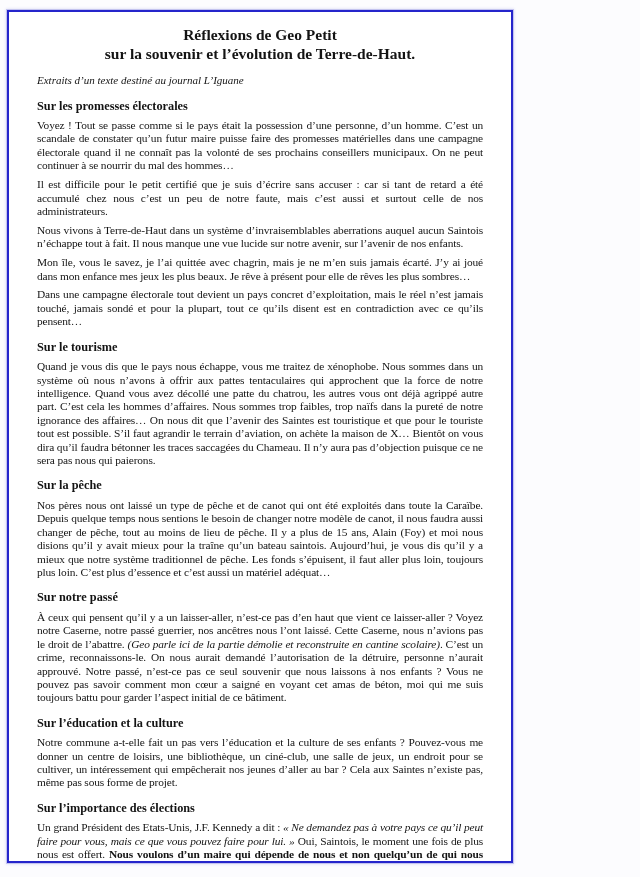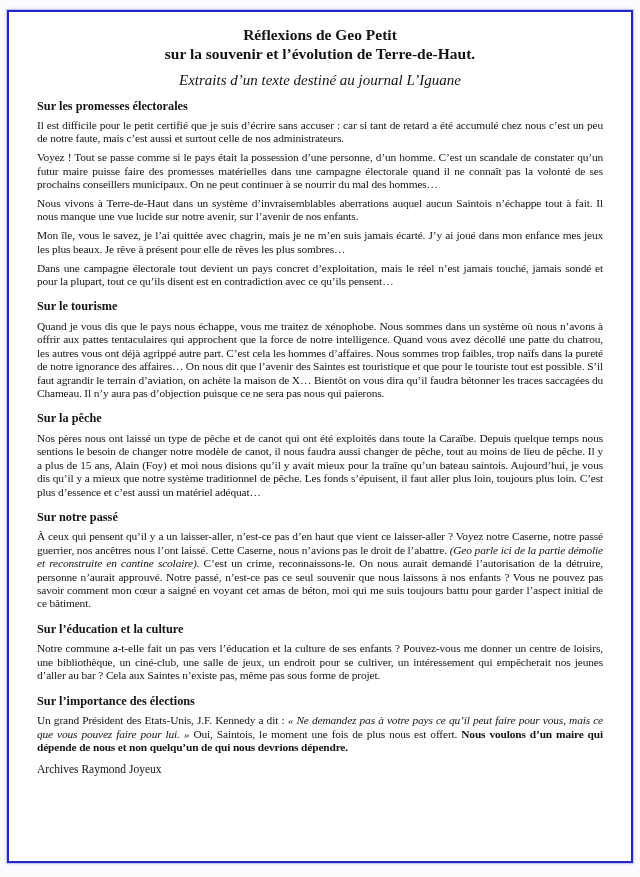--- a/index.html
+++ b/index.html
@@ -6,37 +6,37 @@
   body {
     width:640px; height:877px;
     background:#fcfcfe;
     overflow:hidden;
     font-family:"Liberation Serif", serif;
     color:#141414;
     position:relative;
   }
   .page {
     position:absolute; left:7px; top:10px;
-    width:626px; height:853px;
+    width:506px; height:853px;
     box-sizing:border-box;
     background:#ffffff;
     border:2px solid #2525cb;
     box-shadow:0 0 0 1px #c3c3ef, 0 0 3px 1px #d9d9f5;
     padding:12px 28px 0 28px;
     overflow:hidden;
   }
   .title {
     margin:2px 0 0 0;
     font-size:15.5px; font-weight:700;
     text-align:center; line-height:18.5px;
   }
   .subtitle {
     margin-top:11px;
-    font-size:15px; font-style:italic;
-    text-align:center; line-height:13.5px;
+    font-size:11px; font-style:italic;
+    line-height:13.5px;
   }
   .heading {
     margin:11px 0 0 0;
     font-weight:700; 
     font-size:12.3px; line-height:15px;
   }
   .para {
     margin:5.5px 0 0 0;
     font-size:11.4px; line-height:13.4px;
     text-align:justify;
@@ -57,22 +57,22 @@
 <div class="page">
   <h1 class="title">
     <span>Réflexions de Geo Petit</span><br>
     <span>sur la souvenir et l’évolution de Terre-de-Haut.</span>
   </h1>
   <div class="subtitle">
     <span>Extraits d’un texte destiné au journal L’Iguane</span><br>
   </div>
   <div id="sections">
       <div class="heading">Sur les promesses électorales</div>
+      <p class="para"><span class="run-n">Voyez ! Tout se passe comme si le pays était la possession d’une personne, d’un homme. C’est un scandale de constater qu’un futur maire puisse faire des promesses matérielles dans une campagne électorale quand il ne connaît pas la volonté de ses prochains conseillers municipaux. On ne peut continuer à se nourrir du mal des hommes…</span></p>
       <p class="para"><span class="run-n">Il est difficile pour le petit certifié que je suis d’écrire sans accuser : car si tant de retard a été accumulé chez nous c’est un peu de notre faute, mais c’est aussi et surtout celle de nos administrateurs.</span></p>
-      <p class="para"><span class="run-n">Voyez ! Tout se passe comme si le pays était la possession d’une personne, d’un homme. C’est un scandale de constater qu’un futur maire puisse faire des promesses matérielles dans une campagne électorale quand il ne connaît pas la volonté de ses prochains conseillers municipaux. On ne peut continuer à se nourrir du mal des hommes…</span></p>
       <p class="para"><span class="run-n">Nous vivons à Terre-de-Haut dans un système d’invraisemblables aberrations auquel aucun Saintois n’échappe tout à fait. Il nous manque une vue lucide sur notre avenir, sur l’avenir de nos enfants.</span></p>
       <p class="para"><span class="run-n">Mon île, vous le savez, je l’ai quittée avec chagrin, mais je ne m’en suis jamais écarté. J’y ai joué dans mon enfance mes jeux les plus beaux. Je rêve à présent pour elle de rêves les plus sombres…</span></p>
       <p class="para"><span class="run-n">Dans une campagne électorale tout devient un pays concret d’exploitation, mais le réel n’est jamais touché, jamais sondé et pour la plupart, tout ce qu’ils disent est en contradiction avec ce qu’ils pensent…</span></p>
       <div class="heading">Sur le tourisme</div>
       <p class="para"><span class="run-n">Quand je vous dis que le pays nous échappe, vous me traitez de xénophobe. Nous sommes dans un système où nous n’avons à offrir aux pattes tentaculaires qui approchent que la force de notre intelligence. Quand vous avez décollé une patte du chatrou, les autres vous ont déjà agrippé autre part. C’est cela les hommes d’affaires. Nous sommes trop faibles, trop naïfs dans la pureté de notre ignorance des affaires… On nous dit que l’avenir des Saintes est touristique et que pour le touriste tout est possible. S’il faut agrandir le terrain d’aviation, on achète la maison de X… Bientôt on vous dira qu’il faudra bétonner les traces saccagées du Chameau. Il n’y aura pas d’objection puisque ce ne sera pas nous qui paierons.</span></p>
       <div class="heading">Sur la pêche</div>
       <p class="para"><span class="run-n">Nos pères nous ont laissé un type de pêche et de canot qui ont été exploités dans toute la Caraïbe. Depuis quelque temps nous sentions le besoin de changer notre modèle de canot, il nous faudra aussi changer de pêche, tout au moins de lieu de pêche. Il y a plus de 15 ans, Alain (Foy) et moi nous disions qu’il y avait mieux pour la traîne qu’un bateau saintois. Aujourd’hui, je vous dis qu’il y a mieux que notre système traditionnel de pêche. Les fonds s’épuisent, il faut aller plus loin, toujours plus loin. C’est plus d’essence et c’est aussi un matériel adéquat…</span></p>
       <div class="heading">Sur notre passé</div>
       <p class="para"><span class="run-n">À ceux qui pensent qu’il y a un laisser-aller, n’est-ce pas d’en haut que vient ce laisser-aller ? Voyez notre Caserne, notre passé guerrier, nos ancêtres nous l’ont laissé. Cette Caserne, nous n’avions pas le droit de l’abattre. </span><span class="run-i">(Geo parle ici de la partie démolie et reconstruite en cantine scolaire)</span><span class="run-n">. C’est un crime, reconnaissons-le. On nous aurait demandé l’autorisation de la détruire, personne n’aurait approuvé. Notre passé, n’est-ce pas ce seul souvenir que nous laissons à nos enfants ? Vous ne pouvez pas savoir comment mon cœur a saigné en voyant cet amas de béton, moi qui me suis toujours battu pour garder l’aspect initial de ce bâtiment.</span></p>
       <div class="heading">Sur l’éducation et la culture</div>

